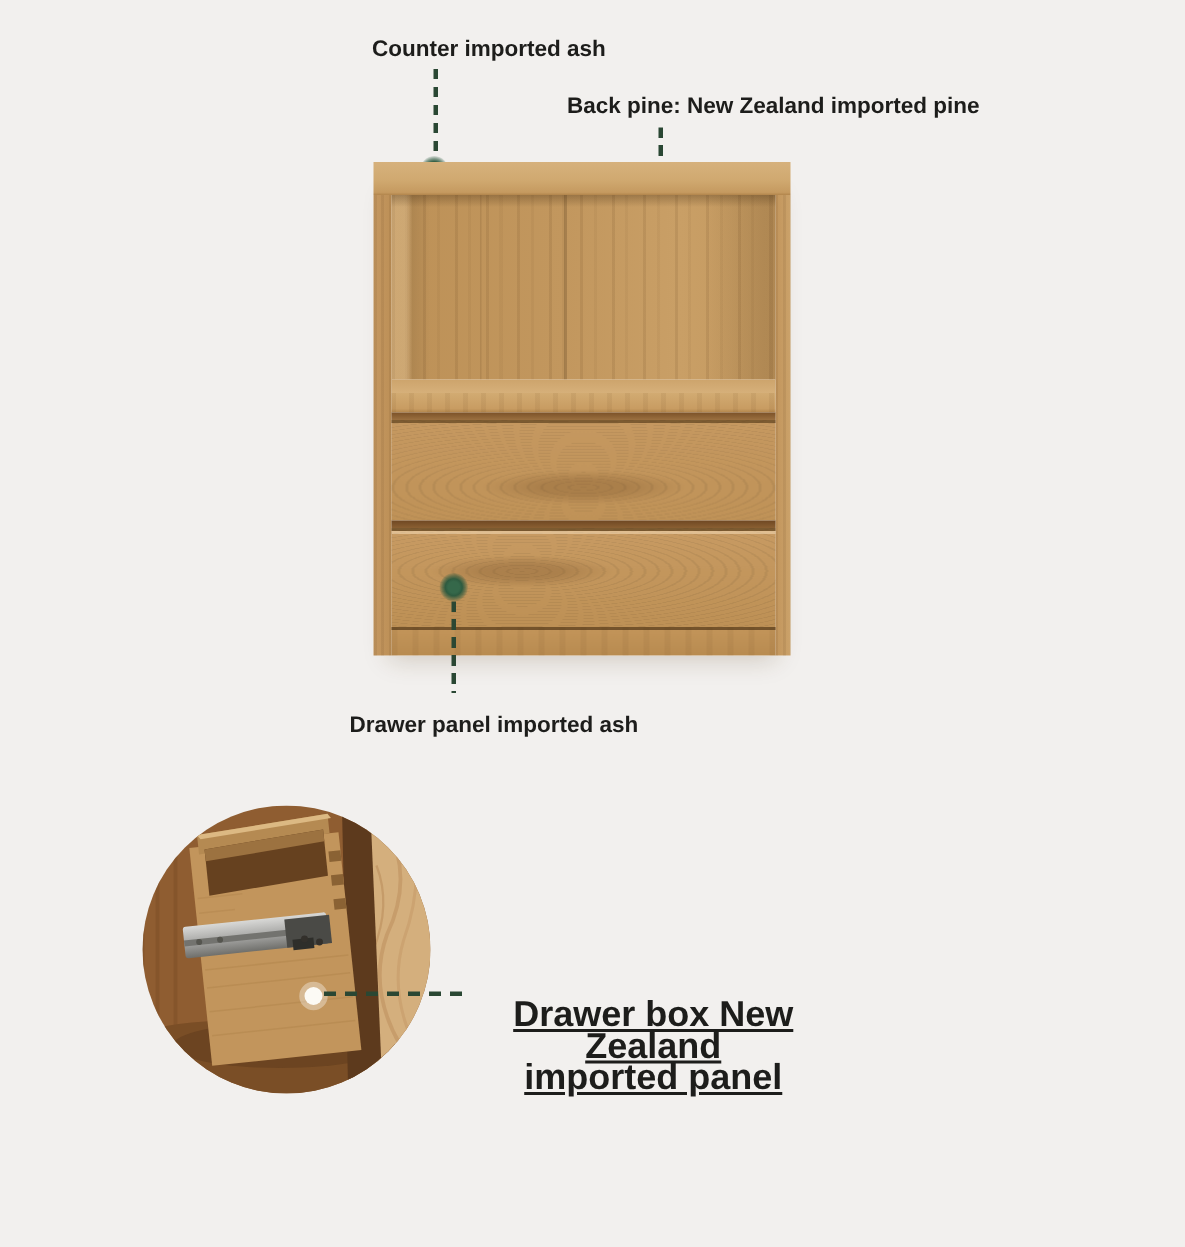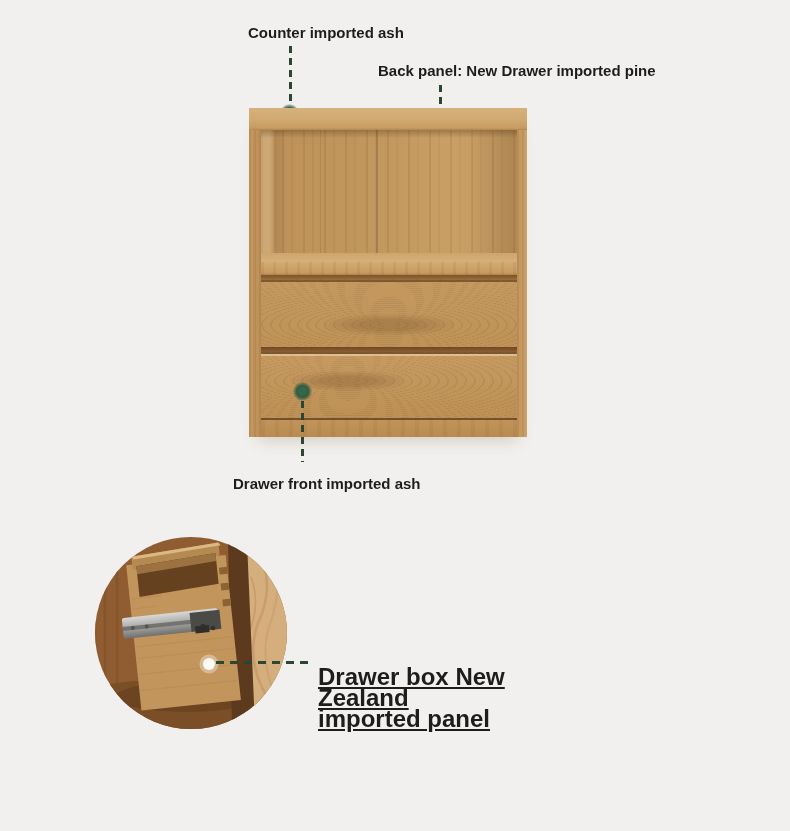--- a/index.html
+++ b/index.html
@@ -2,21 +2,21 @@
 <html style="--background: #f2f0ee; --label-text: #1d1d1b; --marker-green: #2e5b40; --leader-dash: #2a4733; --wood-top: #d2ab74; --wood-frame: #c49760; --wood-back-panel: #c2975e; --wood-drawer: #c2955c; --wood-dark-line: #5f3c1e; --inset-cabinet-side: #8f5d31; --inset-ash-panel: #d4af7d; --slide-metal: #a9a9a7; --white-marker: #fcfaf5;"><head>
 <meta charset="utf-8">
 <style>
   html,body{margin:0;padding:0;}
   body{
     width:790px;height:831px;
     background:var(--background,#f2f0ee);
     font-family:"Liberation Sans",sans-serif;
     position:relative;overflow:hidden;
   }
-  .stage{position:absolute;inset:0;}
+  .stage{position:absolute;inset:0;text-align:center;}
 
   
   .label{
     position:absolute;
     font-weight:700;
     color:var(--label-text,#1d1d1b);
     font-size:15px;
     line-height:1.15;
     white-space:nowrap;
   }
@@ -143,21 +143,21 @@
 </style>
 </head>
 <body>
 
 <div class="stage">
 
   <div class="label lbl-counter">Counter imported ash</div>
   <div class="leader-v ld-counter"></div>
   <div class="marker-dot dot-counter"></div>
 
-  <div class="label lbl-back">Back panel: New Drawer imported pine</div>
+  <div class="label lbl-back">Back pine: New Zealand imported pine</div>
   <div class="leader-v ld-back"></div>
   <div class="marker-dot dot-back"></div>
 
   <div class="cabinet">
     <div class="top-face"></div>
     <div class="side-l"></div>
     <div class="side-r"></div>
     <div class="opening">
       <div class="seam s1"></div>
       <div class="seam s2"></div>
@@ -166,21 +166,21 @@
     <div class="shelf-edge"></div>
     <div class="recess"></div>
     <div class="drawer d1"></div>
     <div class="gap"></div>
     <div class="drawer d2"></div>
     <div class="rail"></div>
   </div>
 
   <div class="marker-dot dot-drawer"></div>
   <div class="leader-v ld-drawer"></div>
-  <div class="label lbl-drawerfront">Drawer front imported ash</div>
+  <div class="label lbl-drawerfront">Drawer panel imported ash</div>
 
   <svg class="inset" viewBox="0 0 192 192">
     <defs>
       <clipPath id="cclip">
           <circle cx="96" cy="96" r="96"></circle>
         </clipPath>
       <linearGradient id="metal" x1="0" y1="0" x2="0" y2="1">
         <stop offset="0" stop-color="#d9d9d7"></stop>
         <stop offset="0.55" stop-color="#a3a3a1"></stop>
         <stop offset="1" stop-color="#6f6f6b"></stop>

